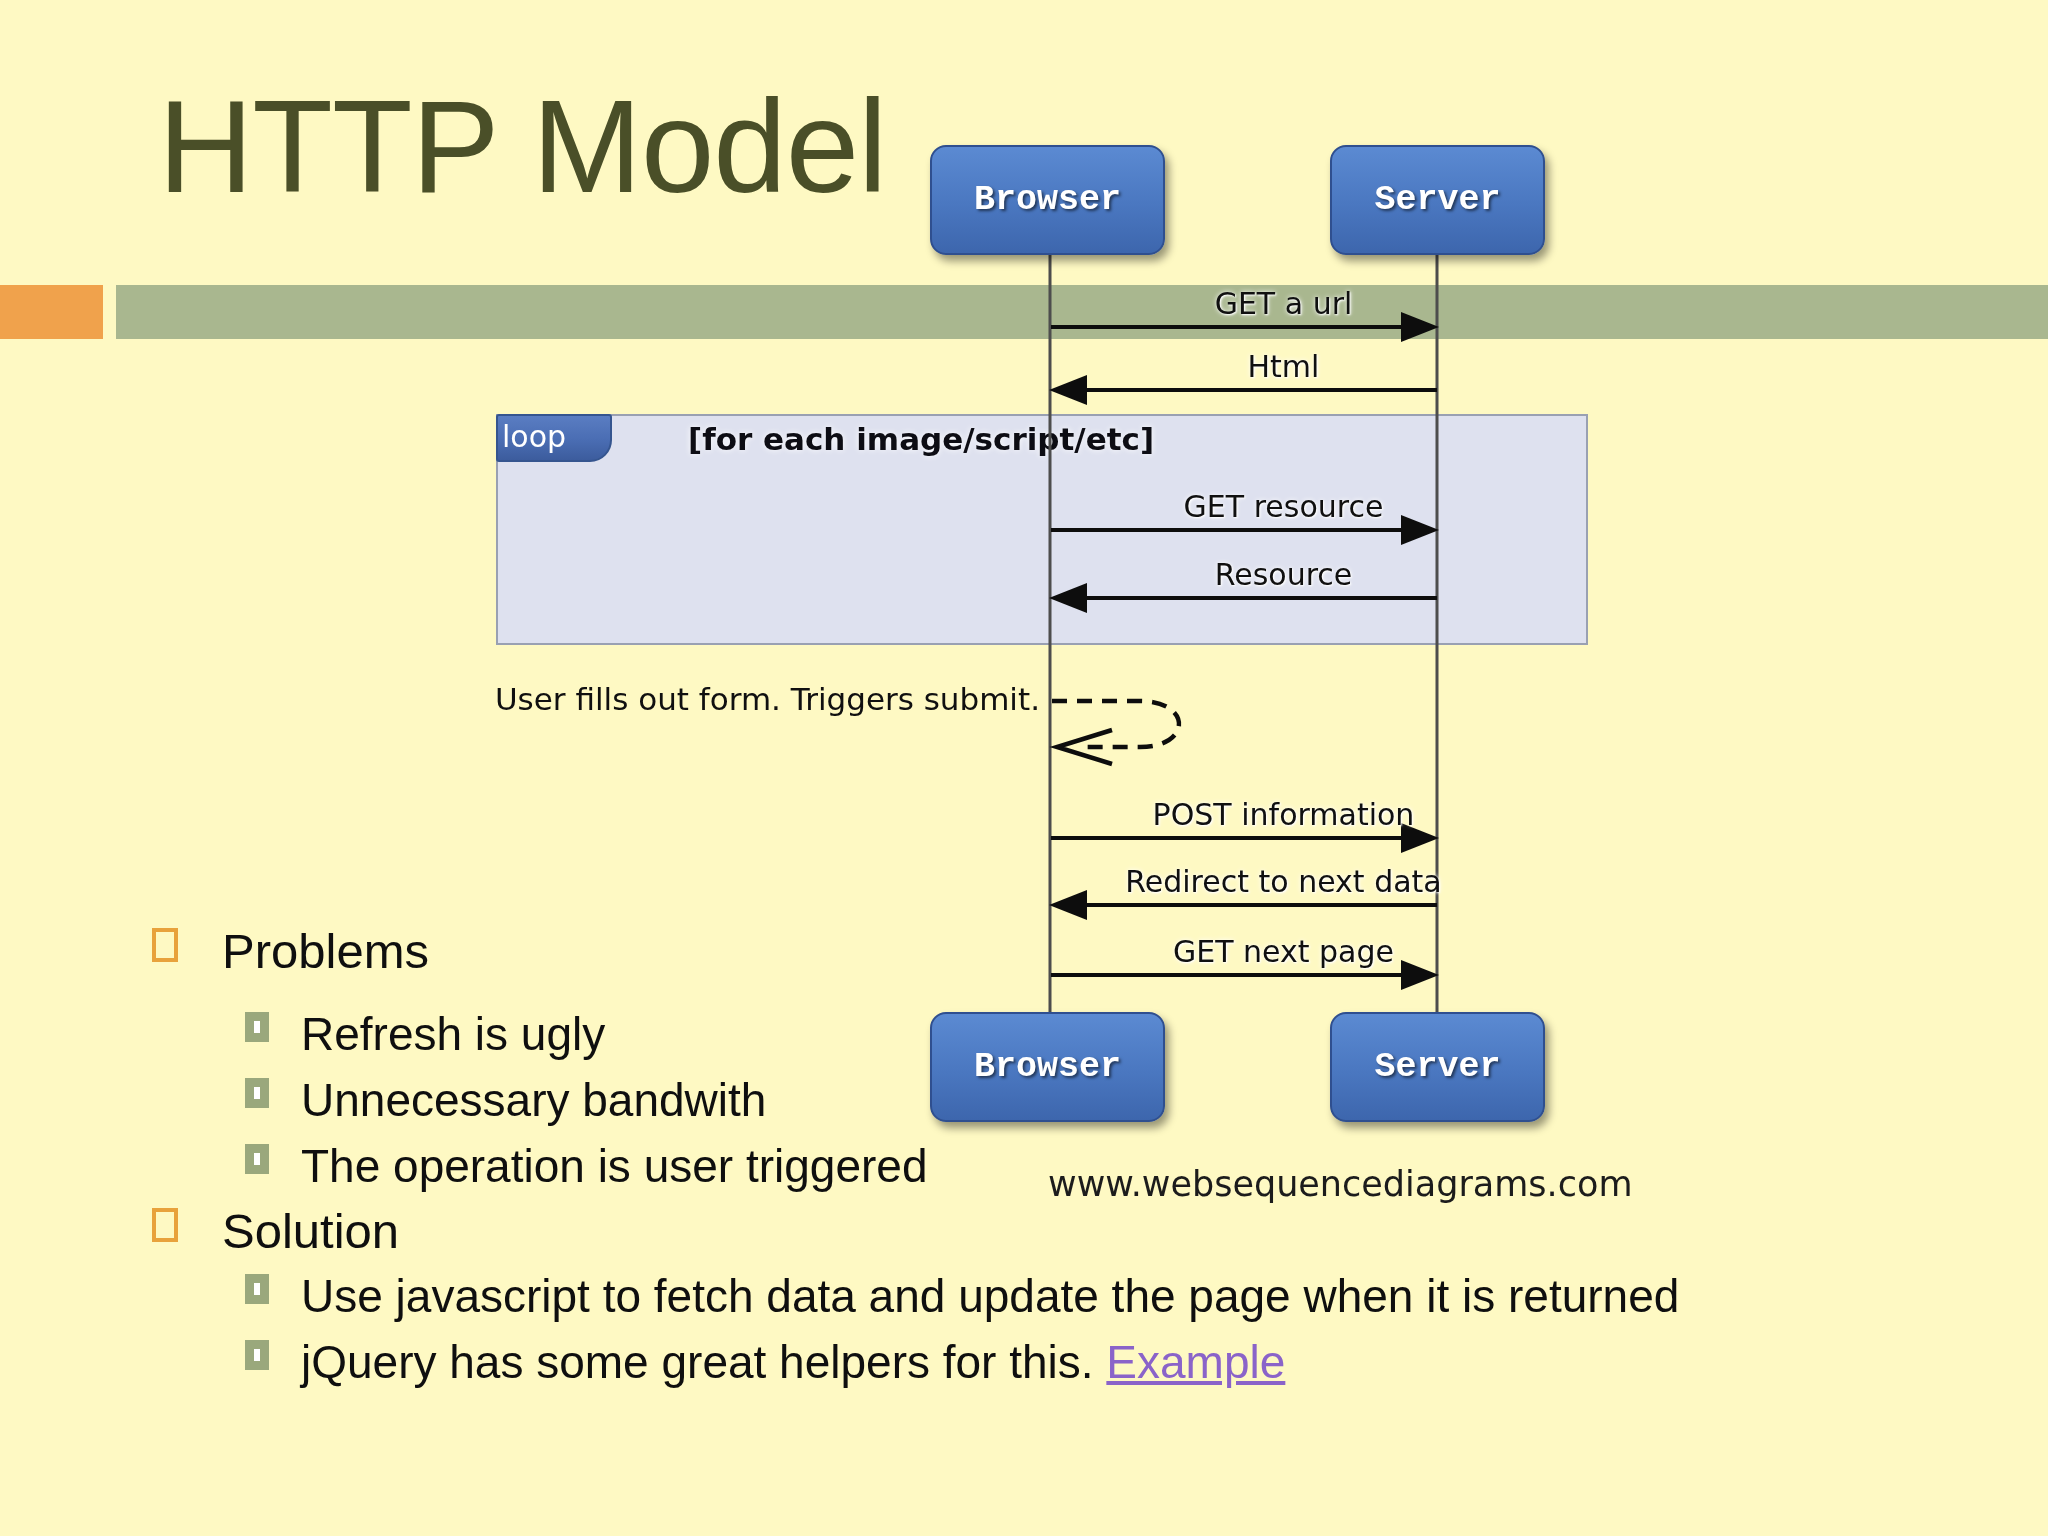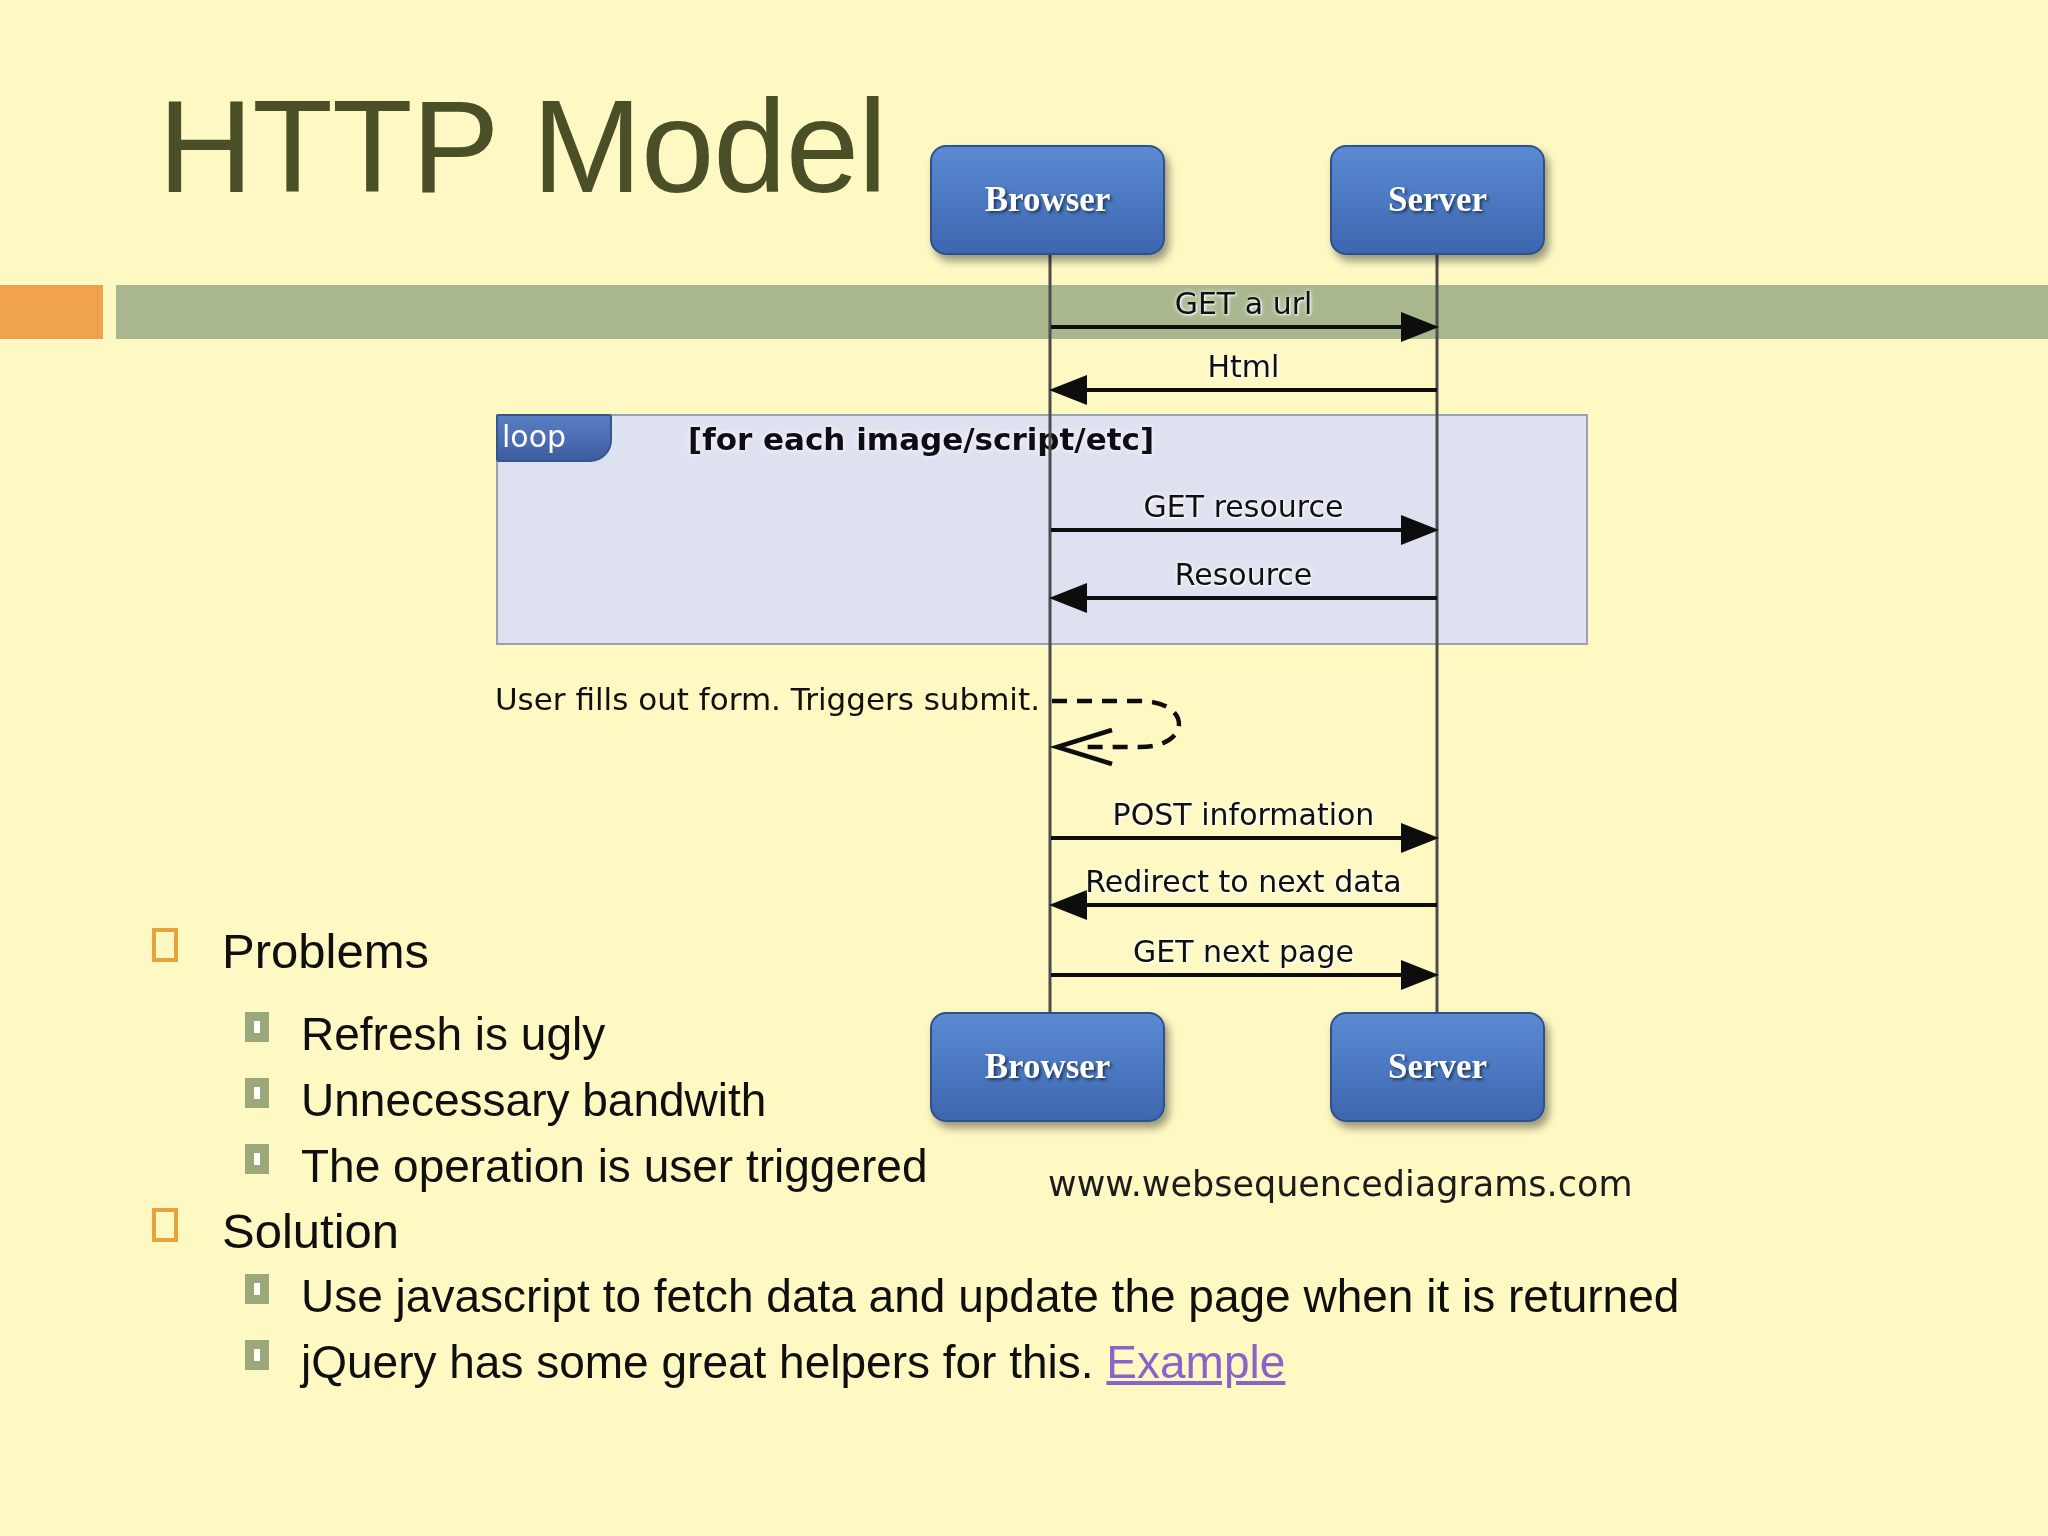--- a/index.html
+++ b/index.html
@@ -33,34 +33,34 @@
   .loopcond{
     position:absolute; left:688px; top:421px;
     font-family:"DejaVu Sans", sans-serif; font-weight:700;
     font-size:31px; color:#0d0d14; white-space:nowrap;
     text-shadow:0 0 6px #fff;
   }
   .wires{position:absolute; left:0; top:0;}
   .arrow-label{
     position:absolute; left:1050px; width:387px; text-align:center;
     font-family:"DejaVu Sans", sans-serif; font-size:30px; color:#101010;
-    white-space:nowrap; text-shadow:0 0 5px #fff, 1px 1px 2px #fff;
+    white-space:nowrap; text-shadow:0 0 5px #fff, 1px 1px 2px #fff;padding-left:40px;
   }
   .self-note{
     position:absolute; left:480px; top:681px; width:560px; text-align:right;
     font-family:"DejaVu Sans", sans-serif; font-size:31px; color:#101010;
     white-space:nowrap;
   }
   .actor{
     position:absolute; height:110px;
     background:linear-gradient(180deg,#5b8ad2 0%,#4a77c0 55%,#3d66ad 100%);
     border:2px solid #2f4f8f; border-radius:16px; box-sizing:border-box;
     box-shadow:4px 6px 9px rgba(0,0,0,0.40);
     display:flex; align-items:center; justify-content:center;
-    color:#ffffff; font-family:Liberation Serif, serif;
+    color:#ffffff; font-family:Liberation Mono, monospace;
     font-size:35px; font-weight:700; text-shadow:2px 2px 3px rgba(0,0,0,0.55);
   }
   .watermark{
     position:absolute; left:1048px; top:1132px;
     font-family:"DejaVu Sans", sans-serif; font-size:35px; color:#1c1c1c;
     white-space:nowrap;
     margin-top:32px;
   }
 
   

